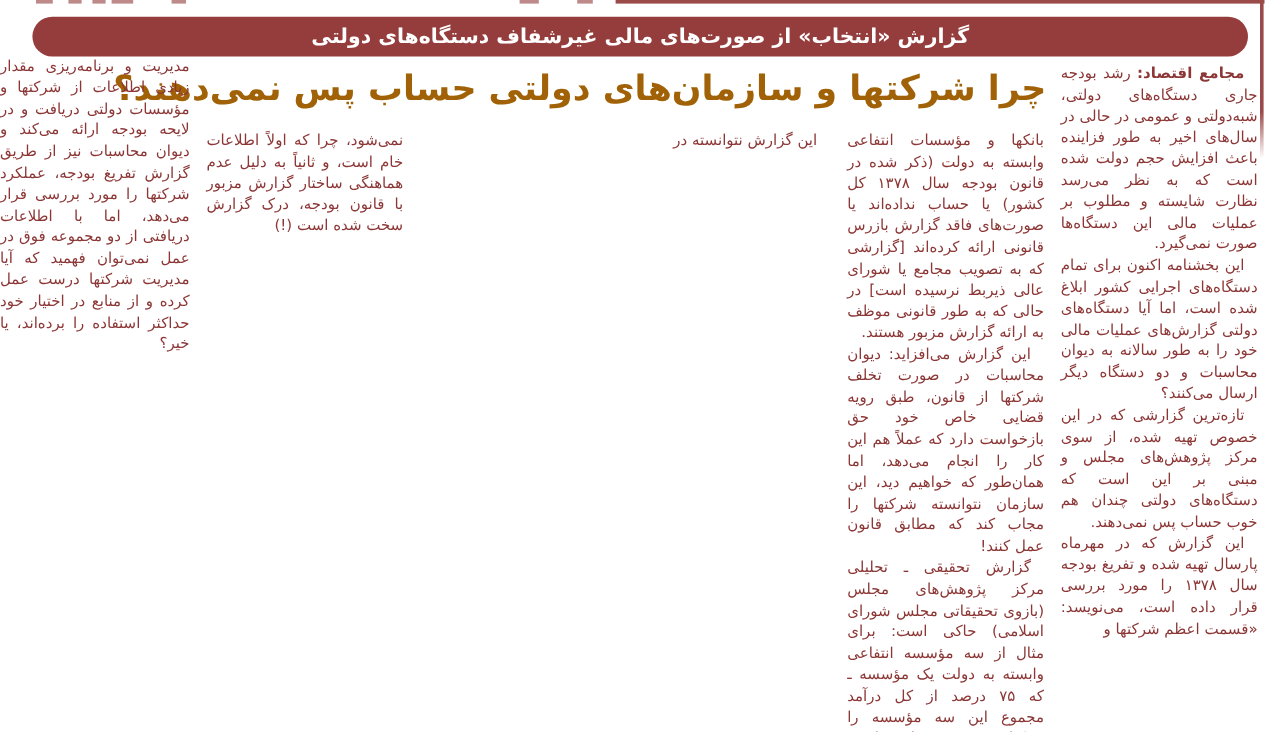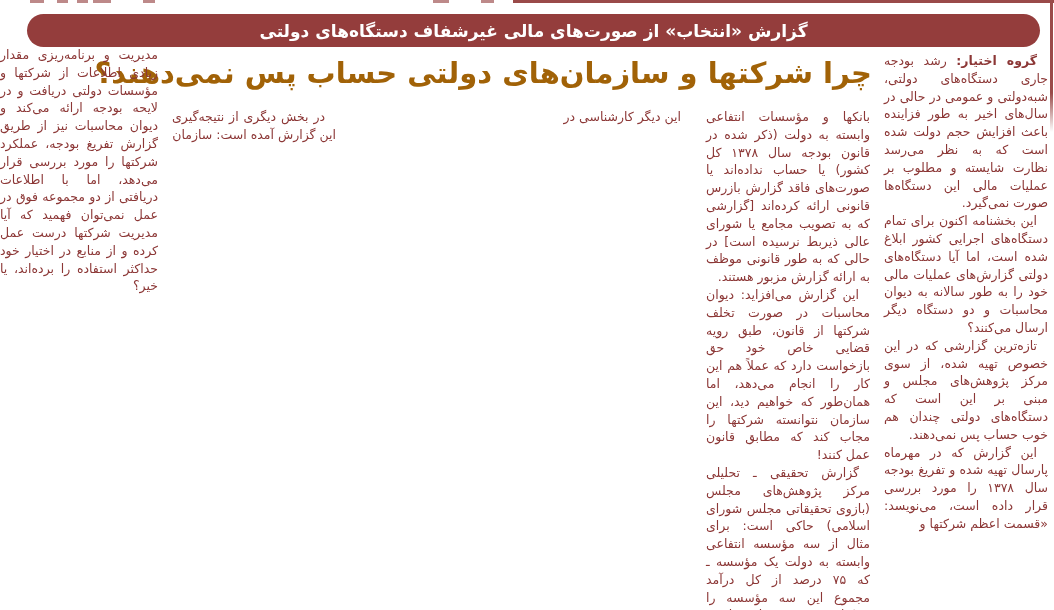--- a/index.html
+++ b/index.html
@@ -63,39 +63,39 @@
   <div class="top-rule"></div>
   <div class="right-rule"></div>
 
   <div class="kicker">
     <span>گزارش «انتخاب» از صورت‌های مالی غیرشفاف دستگاه‌های دولتی</span>
   </div>
 
   <h1 class="headline">چرا شرکتها و سازمان‌های دولتی حساب پس نمی‌دهند؟</h1>
 
   <div class="col col-1">
-    <p class="para indent"><b class="lead">گروه اختیار:</b> <span>رشد بودجه جاری دستگاه‌های دولتی، شبه‌دولتی و عمومی در حالی در سال‌های اخیر به طور فزاینده باعث افزایش حجم دولت شده است که به نظر می‌رسد نظارت شایسته و مطلوب بر عملیات مالی این دستگاه‌ها صورت نمی‌گیرد.</span></p>
+    <p class="para indent"><b class="lead">مجامع اقتصاد:</b> <span>رشد بودجه جاری دستگاه‌های دولتی، شبه‌دولتی و عمومی در حالی در سال‌های اخیر به طور فزاینده باعث افزایش حجم دولت شده است که به نظر می‌رسد نظارت شایسته و مطلوب بر عملیات مالی این دستگاه‌ها صورت نمی‌گیرد.</span></p>
     <p class="para indent">این بخشنامه اکنون برای تمام دستگاه‌های اجرایی کشور ابلاغ شده است، اما آیا دستگاه‌های دولتی گزارش‌های عملیات مالی خود را به طور سالانه به دیوان محاسبات و دو دستگاه دیگر ارسال می‌کنند؟</p>
     <p class="para indent">تازه‌ترین گزارشی که در این خصوص تهیه شده، از سوی مرکز پژوهش‌های مجلس و مبنی بر این است که دستگاه‌های دولتی چندان هم خوب حساب پس نمی‌دهند.</p>
     <p class="para indent">این گزارش که در مهرماه پارسال تهیه شده و تفریغ بودجه سال ۱۳۷۸ را مورد بررسی قرار داده است، می‌نویسد: «قسمت اعظم شرکتها و</p>
   </div>
 
   <div class="col col-2">
     <p class="para">بانکها و مؤسسات انتفاعی وابسته به دولت (ذکر شده در قانون بودجه سال ۱۳۷۸ کل کشور) یا حساب نداده‌اند یا صورت‌های فاقد گزارش بازرس قانونی ارائه کرده‌اند [گزارشی که به تصویب مجامع یا شورای عالی ذیربط نرسیده است] در حالی که به طور قانونی موظف به ارائه گزارش مزبور هستند.</p>
     <p class="para indent">این گزارش می‌افزاید: دیوان محاسبات در صورت تخلف شرکتها از قانون، طبق رویه قضایی خاص خود حق بازخواست دارد که عملاً هم این کار را انجام می‌دهد، اما همان‌طور که خواهیم دید، این سازمان نتوانسته شرکتها را مجاب کند که مطابق قانون عمل کنند!</p>
     <p class="para indent">گزارش تحقیقی ـ تحلیلی مرکز پژوهش‌های مجلس (بازوی تحقیقاتی مجلس شورای اسلامی) حاکی است: برای مثال از سه مؤسسه انتفاعی وابسته به دولت یک مؤسسه ـ که ۷۵ درصد از کل درآمد مجموع این سه مؤسسه را تشکیل می‌دهد ـ حساب نداده و دو مؤسسه دیگر فاقد گزارش بازرس قانونی اند.</p>
 
   </div>
 
   <div class="col col-3">
-    <p class="para indent">این دیگر کارشناسی در</p>
+    <p class="para indent">این گزارش نتوانسته در</p>
   </div>
 
 
   <div class="col col-5">
-    <p class="para indent">در بخش دیگری از نتیجه‌گیری این گزارش آمده است: سازمان</p>
+    <p class="para">نمی‌شود، چرا که اولاً اطلاعات خام است، و ثانیاً به دلیل عدم هماهنگی ساختار گزارش مزبور با قانون بودجه، درک گزارش سخت شده است (!)</p>
   </div>
 
   <div class="col col-6">
     <p class="para">مدیریت و برنامه‌ریزی مقدار زیادی اطلاعات از شرکتها و مؤسسات دولتی دریافت و در لایحه بودجه ارائه می‌کند و دیوان محاسبات نیز از طریق گزارش تفریغ بودجه، عملکرد شرکتها را مورد بررسی قرار می‌دهد، اما با اطلاعات دریافتی از دو مجموعه فوق در عمل نمی‌توان فهمید که آیا مدیریت شرکتها درست عمل کرده و از منابع در اختیار خود حداکثر استفاده را برده‌اند، یا خیر؟</p>
   </div>
 
 </div>
 
 </body></html>

